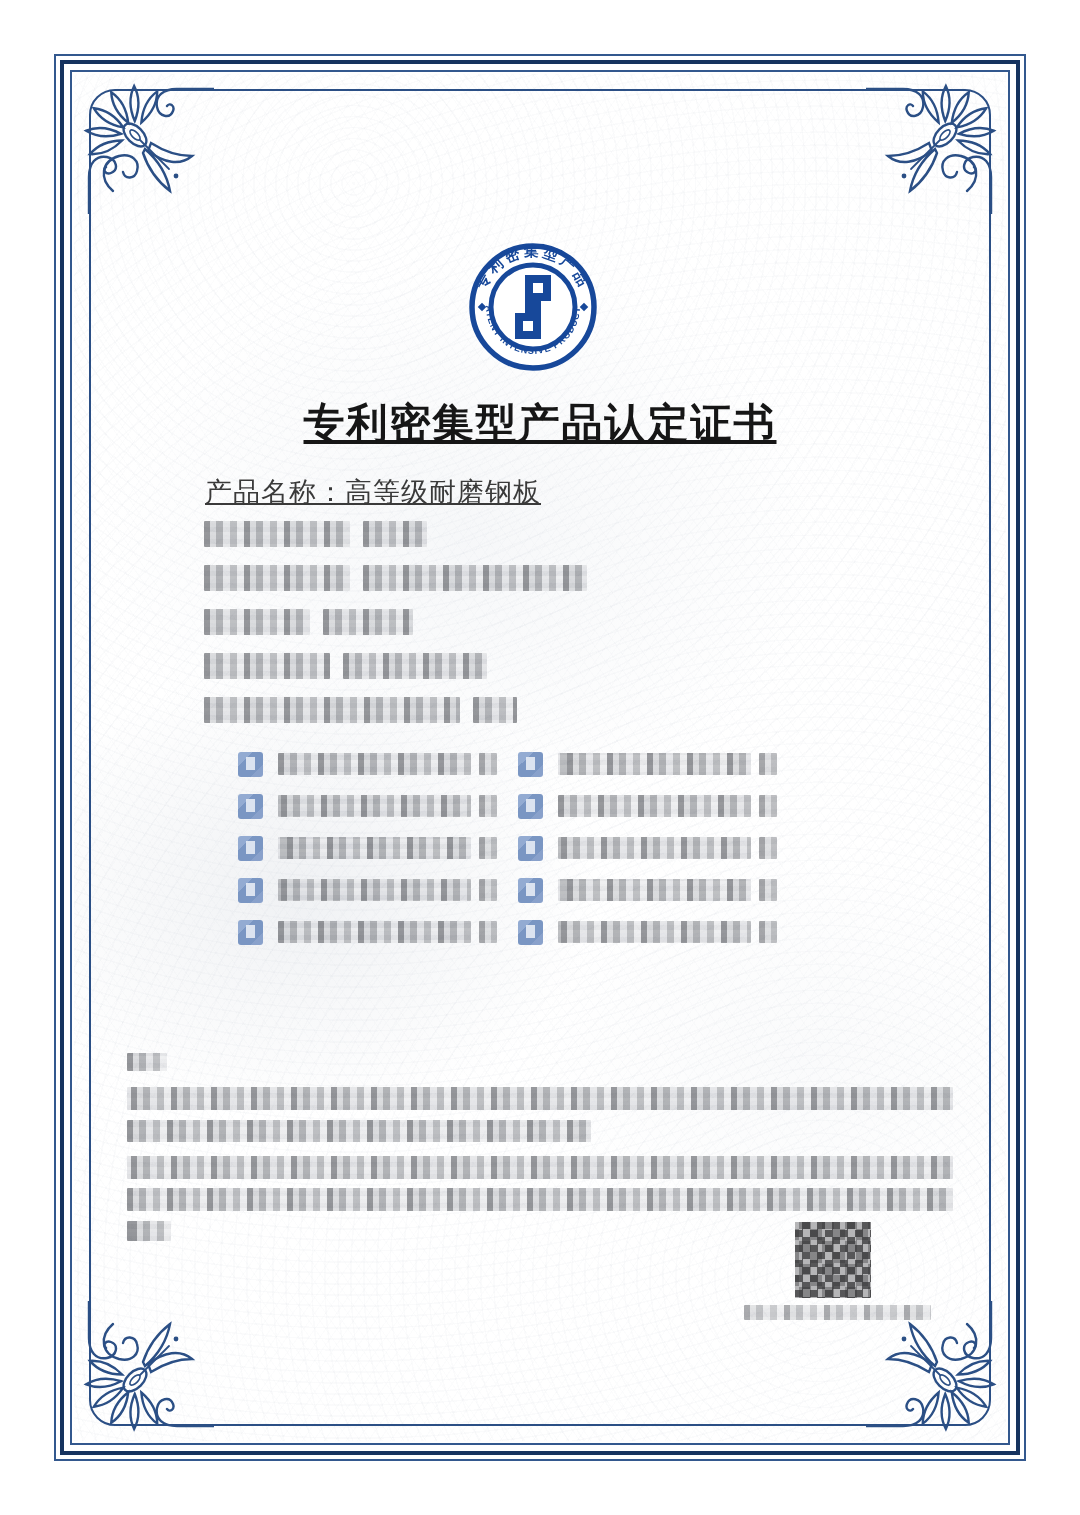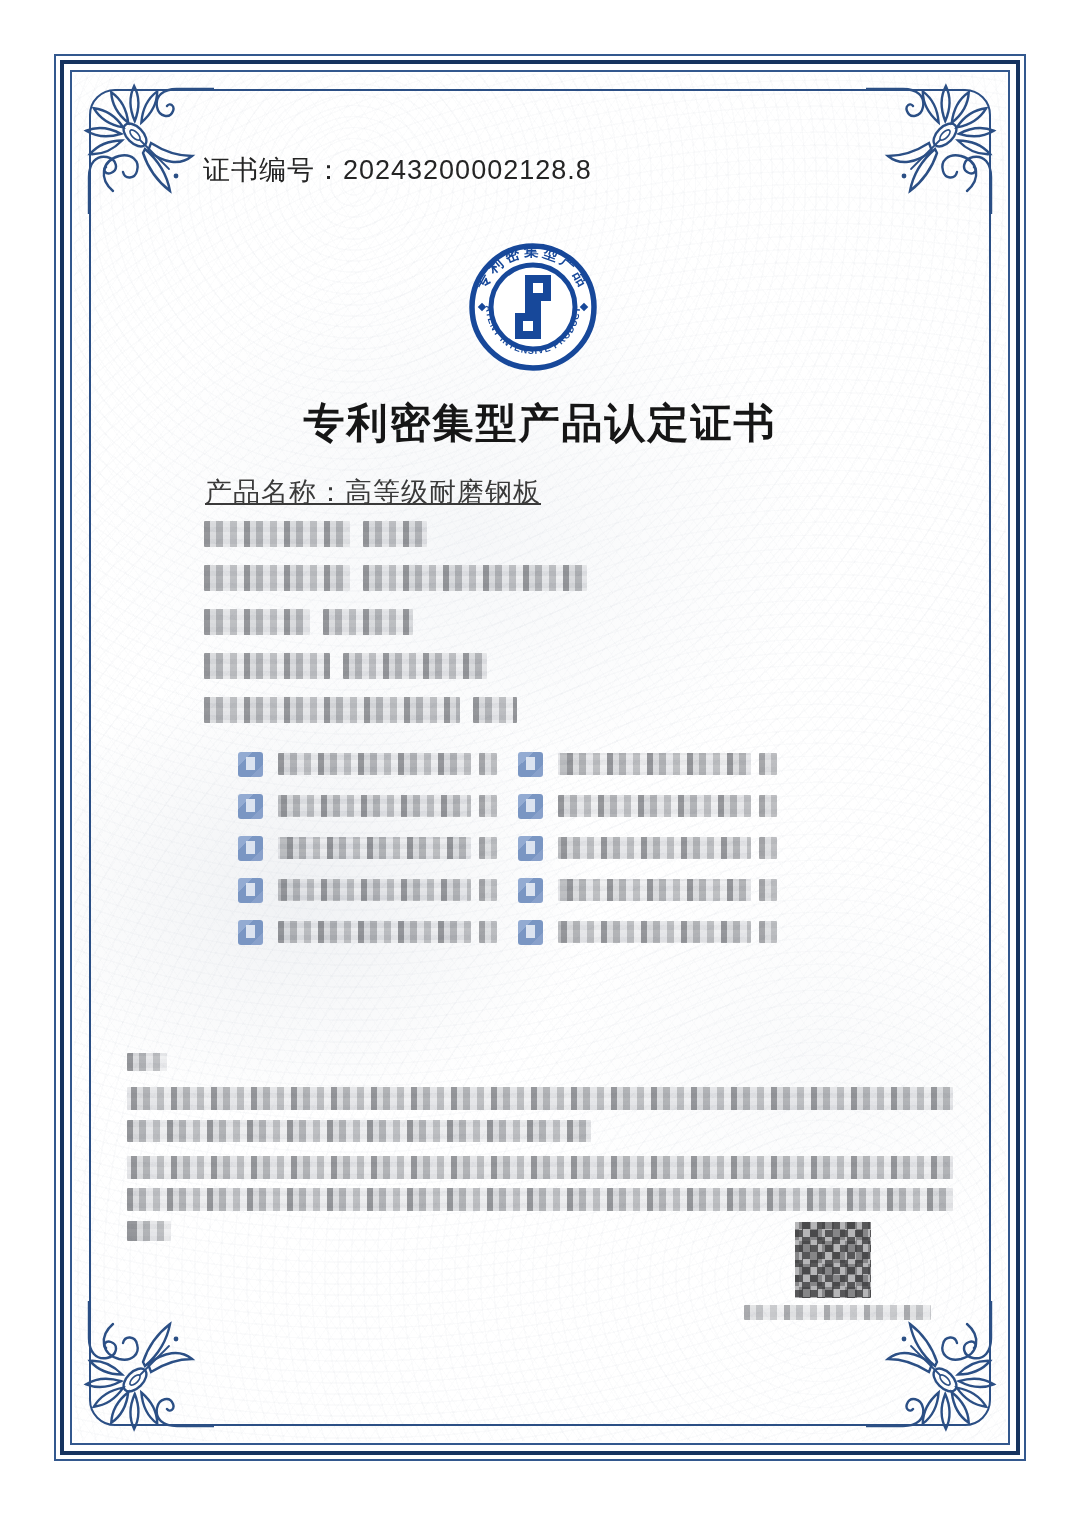--- a/index.html
+++ b/index.html
@@ -32,21 +32,21 @@
   .bl{left:79px;bottom:79px;transform:scaleY(-1);}
   .br{right:79px;bottom:79px;transform:scale(-1,-1);}
   
   .certno{position:absolute;left:203px;top:152px;font-size:27px;color:#242424;letter-spacing:1px;white-space:nowrap;}
   
   .logo{position:absolute;left:468px;top:242px;width:130px;height:130px;}
   
   .title{
     position:absolute;left:0;top:396px;width:100%;margin:0;text-align:center;
     font-family:"Liberation Serif","DejaVu Serif",serif;font-weight:bold;
-    font-size:41px;letter-spacing:2px;color:#161616;
+    font-size:41px;letter-spacing:2px;color:#161616;text-decoration:underline;
   }
   
   .product{position:absolute;left:205px;top:474px;font-size:27px;color:#3a3a3a;letter-spacing:1px;white-space:nowrap;text-decoration:underline;}
   
   .pix{
     display:inline-block;height:26px;border-radius:1px;vertical-align:middle;
     background-color:rgba(158,163,171,.18);
     background-image:
       repeating-linear-gradient(90deg, rgba(55,58,64,.50) 0 6px, rgba(125,130,136,.22) 6px 12px,
         rgba(84,88,94,.42) 12px 19px, rgba(170,174,179,.20) 19px 26px,
@@ -134,23 +134,20 @@
   <svg class="corner tr" viewBox="0 0 135 135">
       <use href="#orn"></use>
     </svg>
   <svg class="corner bl" viewBox="0 0 135 135">
       <use href="#orn"></use>
     </svg>
   <svg class="corner br" viewBox="0 0 135 135">
       <use href="#orn"></use>
     </svg>
 
-  <div class="certno">
-    <span>证书编号：</span><span>20243200002128.8</span>
-  </div>
 
   <svg class="logo" viewBox="0 0 130 130">
     <circle cx="65" cy="65" r="61" fill="#ffffff" stroke="#17489a" stroke-width="5.5"></circle>
     <circle cx="65" cy="65" r="42" fill="#ffffff" stroke="#17489a" stroke-width="5"></circle>
     <g fill="#17489a" fill-rule="evenodd">
       <path d="M57 33 h26 v26 h-18 v18 h-8 z M65 41 v10 h10 v-10 z"></path>
       <path d="M57 33 h26 v26 h-18 v18 h-8 z M65 41 v10 h10 v-10 z" transform="rotate(180 65 65)"></path>
     </g>
     <defs>
       <path id="arcTop" d="M 14 65 A 51 51 0 0 1 116 65"></path>

